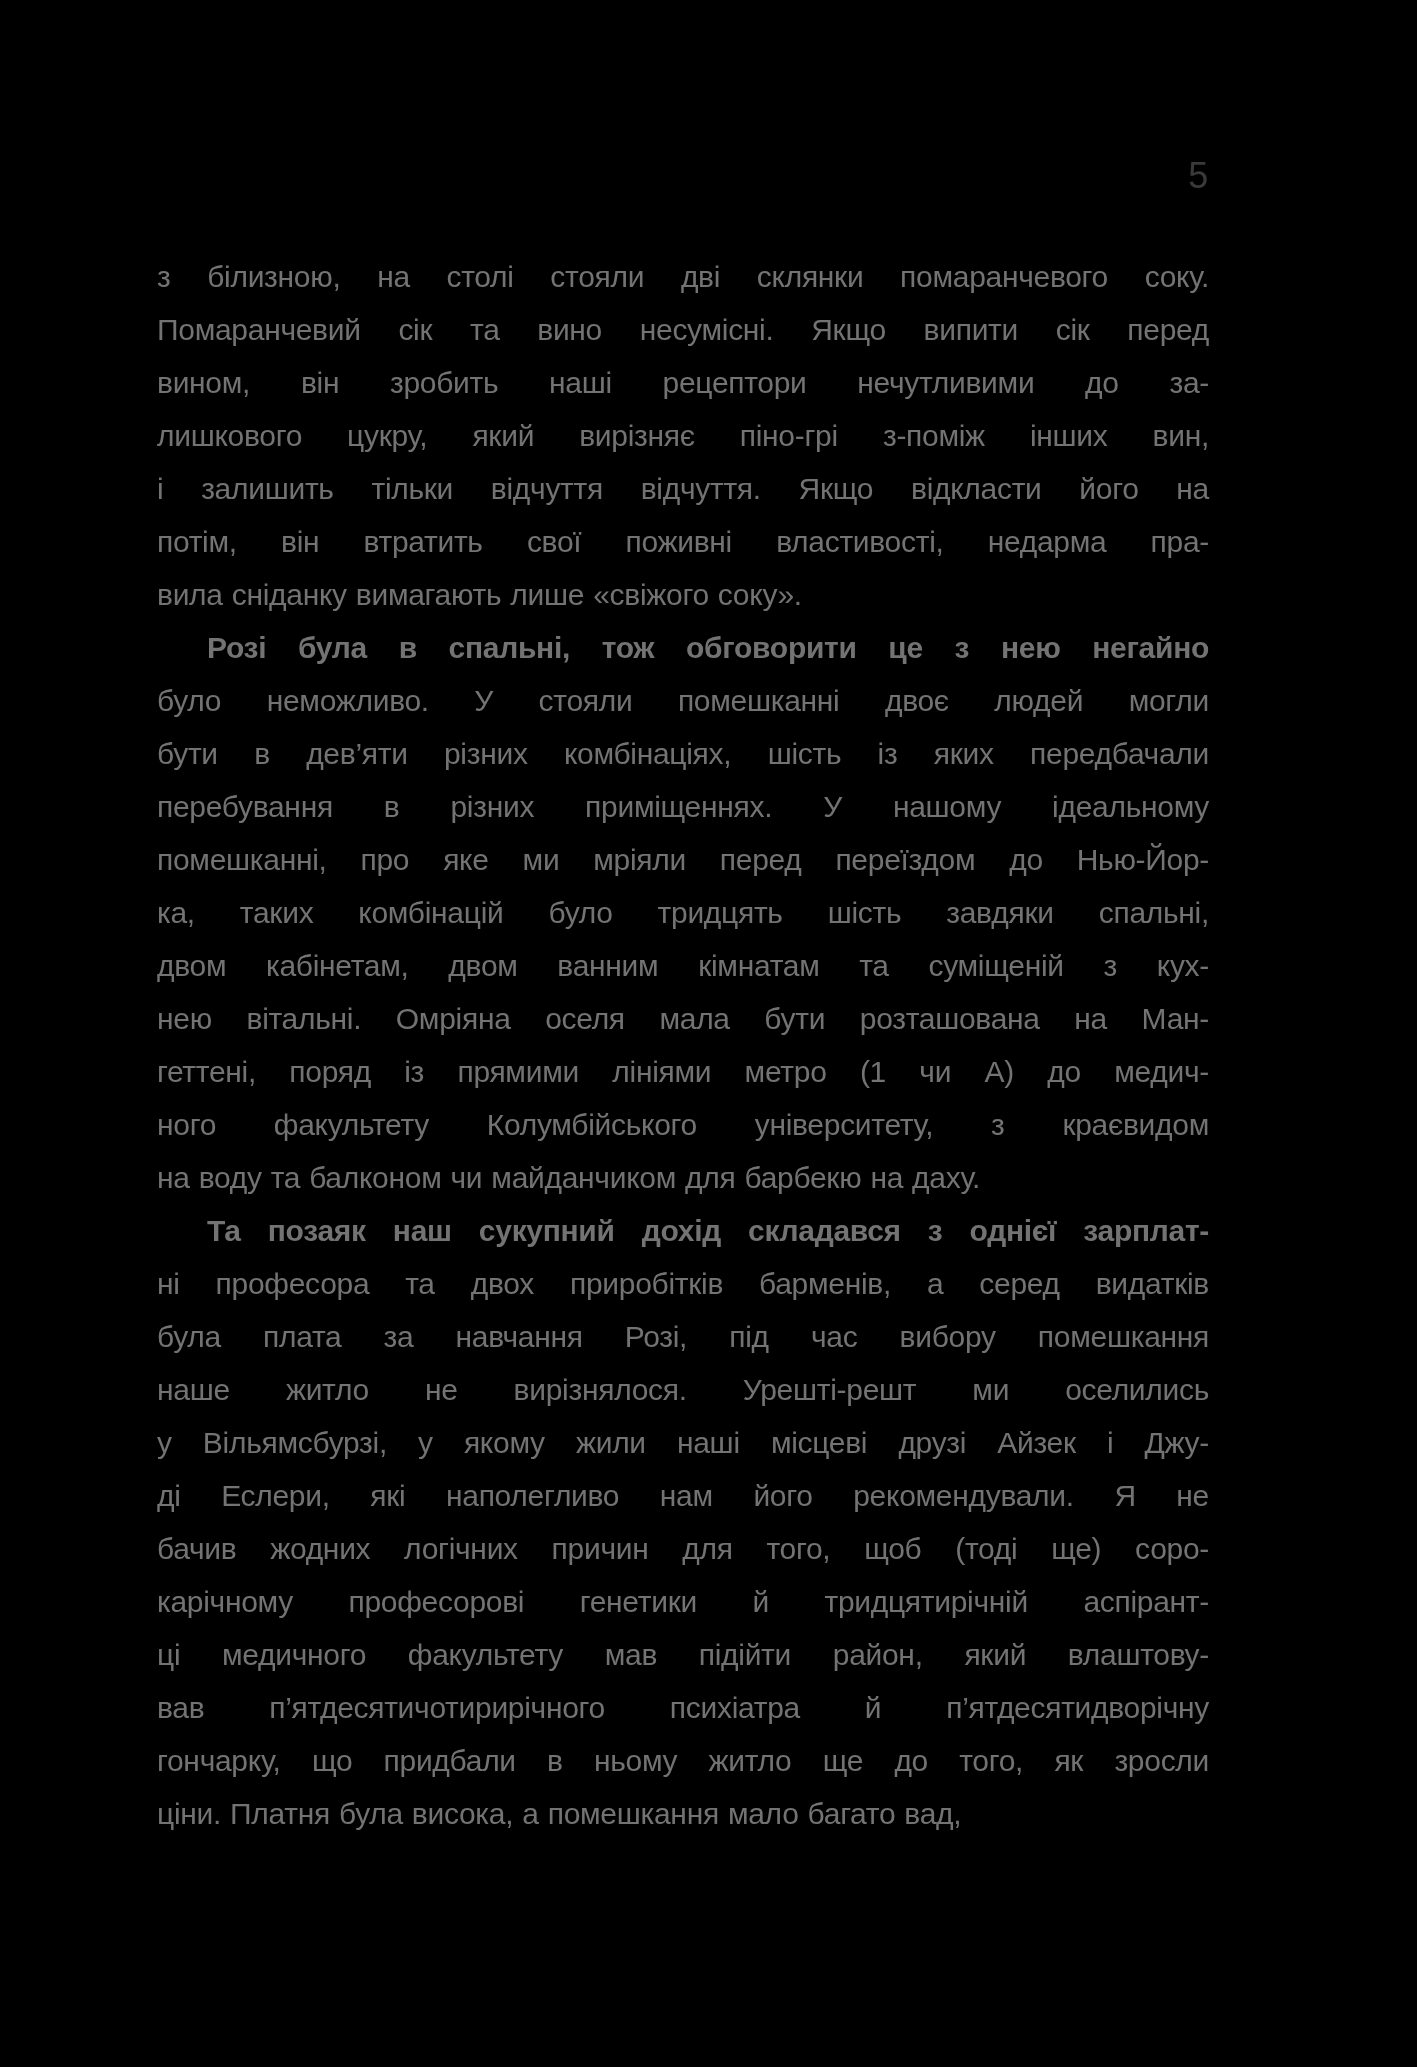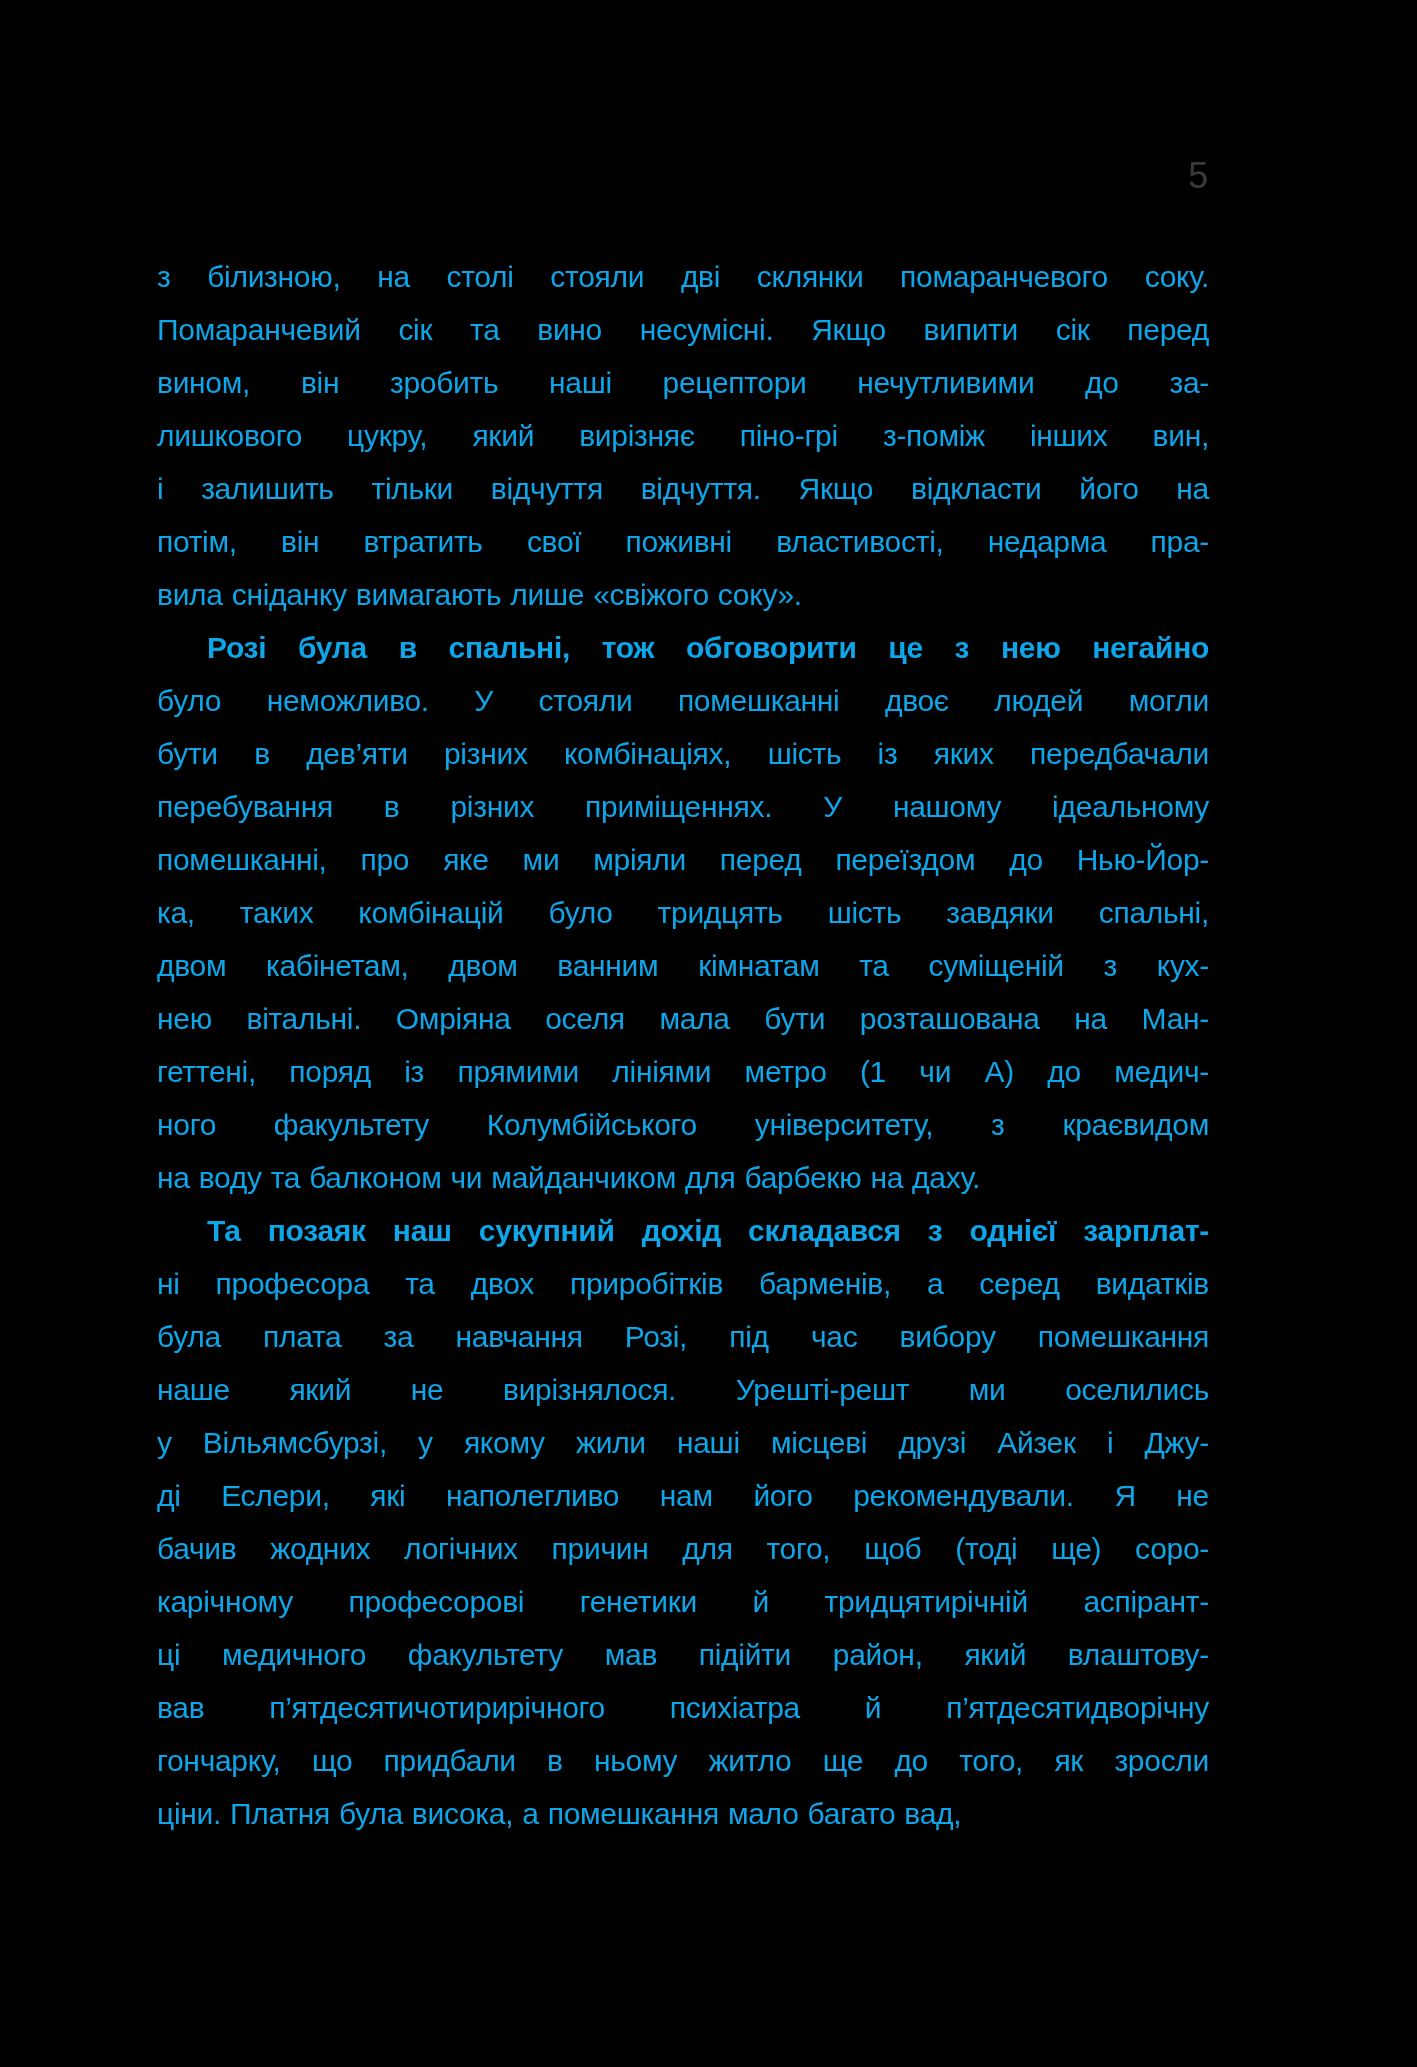--- a/index.html
+++ b/index.html
@@ -53,21 +53,21 @@
   .text-line.indent {
     text-indent: 50px;
     font-weight: bold;
   }
 </style>
 </head>
 <body style="background: rgb(0, 0, 0);">
 
 <div class="reader-page">
   <div class="page-number" style="color: rgb(58, 58, 58);">5</div>
-  <div class="text-block" id="text-block" style="color: #0ea5e9;">
+  <div class="text-block" id="text-block" style="color: #737373;">
       <div class="text-line">з білизною, на столі стояли дві склянки помаранчевого соку.</div>
       <div class="text-line">Помаранчевий сік та вино несумісні. Якщо випити сік перед</div>
       <div class="text-line">вином, він зробить наші рецептори нечутливими до за-</div>
       <div class="text-line">лишкового цукру, який вирізняє піно-грі з-поміж інших вин,</div>
       <div class="text-line">і залишить тільки відчуття відчуття. Якщо відкласти його на</div>
       <div class="text-line">потім, він втратить свої поживні властивості, недарма пра-</div>
       <div class="text-line last">вила сніданку вимагають лише «свіжого соку».</div>
       <div class="text-line indent">Розі була в спальні, тож обговорити це з нею негайно</div>
       <div class="text-line">було неможливо. У стояли помешканні двоє людей могли</div>
       <div class="text-line">бути в дев’яти різних комбінаціях, шість із яких передбачали</div>
@@ -75,21 +75,21 @@
       <div class="text-line">помешканні, про яке ми мріяли перед переїздом до Нью-Йор-</div>
       <div class="text-line">ка, таких комбінацій було тридцять шість завдяки спальні,</div>
       <div class="text-line">двом кабінетам, двом ванним кімнатам та суміщеній з кух-</div>
       <div class="text-line">нею вітальні. Омріяна оселя мала бути розташована на Ман-</div>
       <div class="text-line">геттені, поряд із прямими лініями метро (1 чи А) до медич-</div>
       <div class="text-line">ного факультету Колумбійського університету, з краєвидом</div>
       <div class="text-line last">на воду та балконом чи майданчиком для барбекю на даху.</div>
       <div class="text-line indent">Та позаяк наш сукупний дохід складався з однієї зарплат-</div>
       <div class="text-line">ні професора та двох приробітків барменів, а серед видатків</div>
       <div class="text-line">була плата за навчання Розі, під час вибору помешкання</div>
-      <div class="text-line">наше який не вирізнялося. Урешті-решт ми оселились</div>
+      <div class="text-line">наше житло не вирізнялося. Урешті-решт ми оселились</div>
       <div class="text-line">у Вільямсбурзі, у якому жили наші місцеві друзі Айзек і Джу-</div>
       <div class="text-line">ді Еслери, які наполегливо нам його рекомендували. Я не</div>
       <div class="text-line">бачив жодних логічних причин для того, щоб (тоді ще) соро-</div>
       <div class="text-line">карічному професорові генетики й тридцятирічній аспірант-</div>
       <div class="text-line">ці медичного факультету мав підійти район, який влаштову-</div>
       <div class="text-line">вав п’ятдесятичотирирічного психіатра й п’ятдесятидворічну</div>
       <div class="text-line">гончарку, що придбали в ньому житло ще до того, як зросли</div>
       <div class="text-line last">ціни. Платня була висока, а помешкання мало багато вад,</div>
     </div>
 </div>

